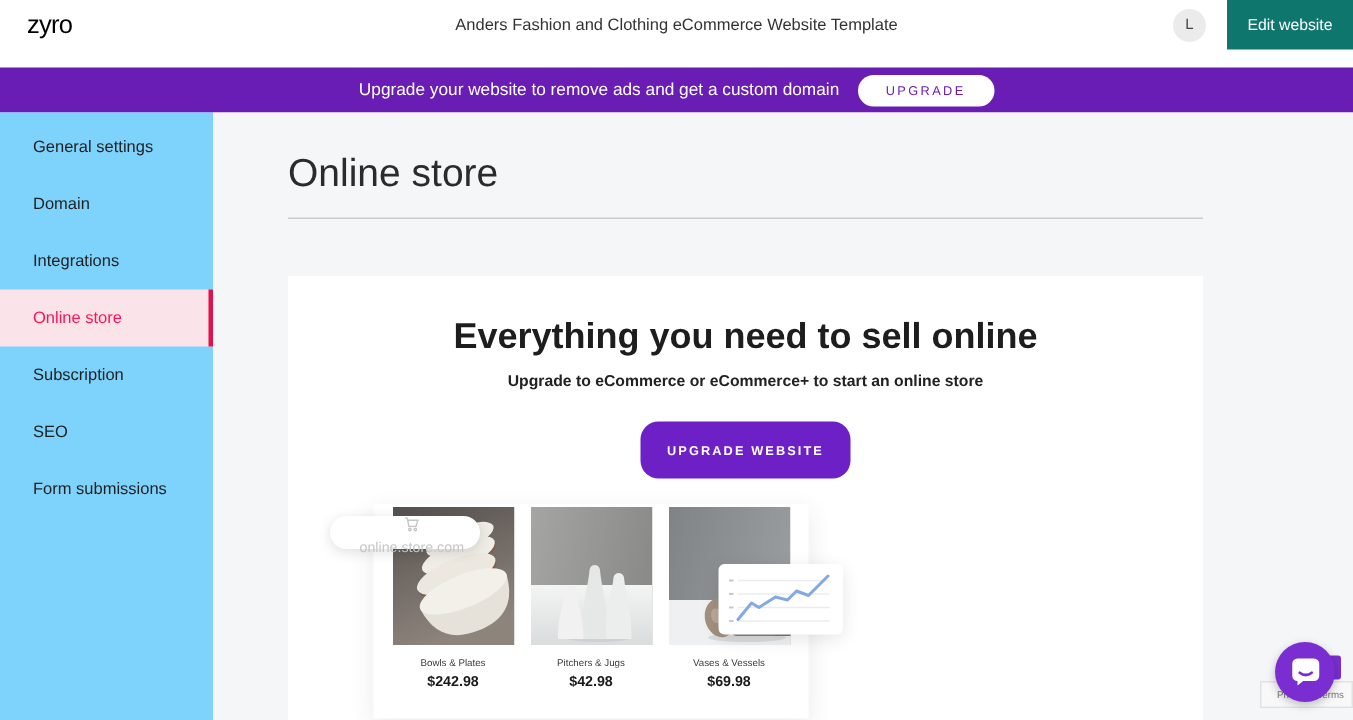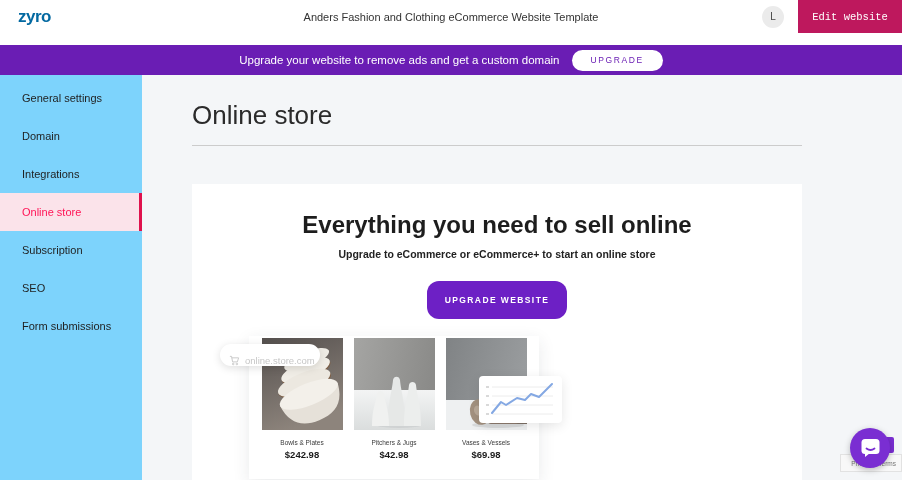--- a/index.html
+++ b/index.html
@@ -3,27 +3,27 @@
 <meta charset="utf-8">
 <style>
   * { margin:0; padding:0; box-sizing:border-box; }
   html,body { width:902px; height:480px; }
   body {
     font-family:"Liberation Sans", sans-serif;
     background:#fff; overflow:hidden; position:relative;
   }
   
   .topbar { height:33px; background:#fff; display:flex; align-items:center; position:relative; z-index:6; }
-  .logo { font-weight:bold; font-size:17px; letter-spacing:-0.5px; color:#0369a1; margin-left:18px; cursor:pointer; }
+  .logo { font-weight:normal; font-size:17px; letter-spacing:-0.5px; color:#000000; margin-left:18px; cursor:pointer; }
   .topbar-title { position:absolute; left:50%; transform:translateX(-50%); font-size:11px; color:#333; white-space:nowrap; }
   .topbar-right { margin-left:auto; display:flex; align-items:center; height:100%; }
   .avatar { width:22px; height:22px; border-radius:50%; background:#ebebeb; color:#444; font-size:10px;
             display:flex; align-items:center; justify-content:center; margin-right:14px; cursor:pointer; }
-  .edit-btn { height:100%; width:104px; background:#be185d; color:#fff; border:none; font-size:10.5px;
-              font-family:Liberation Mono, monospace; cursor:pointer; }
+  .edit-btn { height:100%; width:84px; background:#0f766e; color:#fff; border:none; font-size:10.5px;
+              font-family:Liberation Sans, sans-serif; cursor:pointer; }
   
   .banner { height:30px; background:#6a1db4; display:flex; align-items:center; justify-content:center;
             gap:12px; color:#fff; font-size:11.5px;margin-top:12px; }
   .banner-btn { background:#fff; color:#6a1db4; border:none; border-radius:11px; height:21px; padding:0 19px;
                 font-size:8.5px; font-weight:normal; letter-spacing:1.6px; font-family:inherit; cursor:pointer; }
   
   .page-body { display:flex; height:417px; }
   .sidebar { width:142px; background:#7dd3fc; padding-top:4px; flex-shrink:0; }
   .nav-item { font-size:11px; color:#1f1f1f; padding:13px 0 13px 22px; cursor:pointer; }
   .nav-item.active { background:#fbe3ea; color:#ff1456; border-right:3px solid #df124d; }
@@ -41,22 +41,22 @@
   .upgrade-website-btn { margin-top:21px; background:#6d20c5; color:#fff; border:none; border-radius:12px;
                          height:38px; padding:0 18px; font-size:8.5px; font-weight:bold; letter-spacing:1.4px;
                          font-family:inherit; cursor:pointer; }
   .showcase { position:absolute; left:57px; top:152px; width:290px; height:143px; background:#fff;
               box-shadow:0 5px 16px rgba(40,50,60,.10); display:flex; justify-content:center; gap:11px; padding-top:2px; }
   .product { width:81px; }
   .product svg { width:81px; height:92px; display:block; }
   .product-name { font-size:6.5px; color:#3a3a3a; margin-top:9px; }
   .product-price { font-size:9.5px; font-weight:bold; color:#1a1a1a; margin-top:3px; }
   .url-pill { position:absolute; left:28px; top:160px; width:100px; height:22px; background:#fff; border-radius:11px;
-              box-shadow:0 2px 9px rgba(0,0,0,.13); display:flex; align-items:flex-end; padding-left:9px; gap:5px;
-              font-size:9.5px; color:#c6c6c6; z-index:3; }
+              box-shadow:0 2px 9px rgba(0,0,0,.13); display:flex; align-items:center; padding-left:9px; gap:5px;
+              font-size:9.5px; color:#c6c6c6; z-index:3;flex-direction:column; }
   .chart-card { position:absolute; left:287px; top:192px; width:83px; height:47px; background:#fff; border-radius:4px;
                 box-shadow:0 3px 12px rgba(0,0,0,.10); z-index:3; }
   .chart-card svg { display:block; }
   
   .chat-tab { position:absolute; right:8px; bottom:27px; width:9px; height:16px; background:#7a2ed2;
               border-radius:2px; z-index:9; }
   .privacy-badge { position:absolute; right:0; bottom:8px; width:62px; height:18px; background:#f8f8f8;
                    border:1px solid #e2e2e2; font-size:6.5px; color:#777; display:flex; align-items:center;
                    justify-content:flex-end; padding-right:5px; z-index:8; }
   .chat-bubble { position:absolute; right:12px; bottom:12px; width:40px; height:40px; border-radius:50%;

